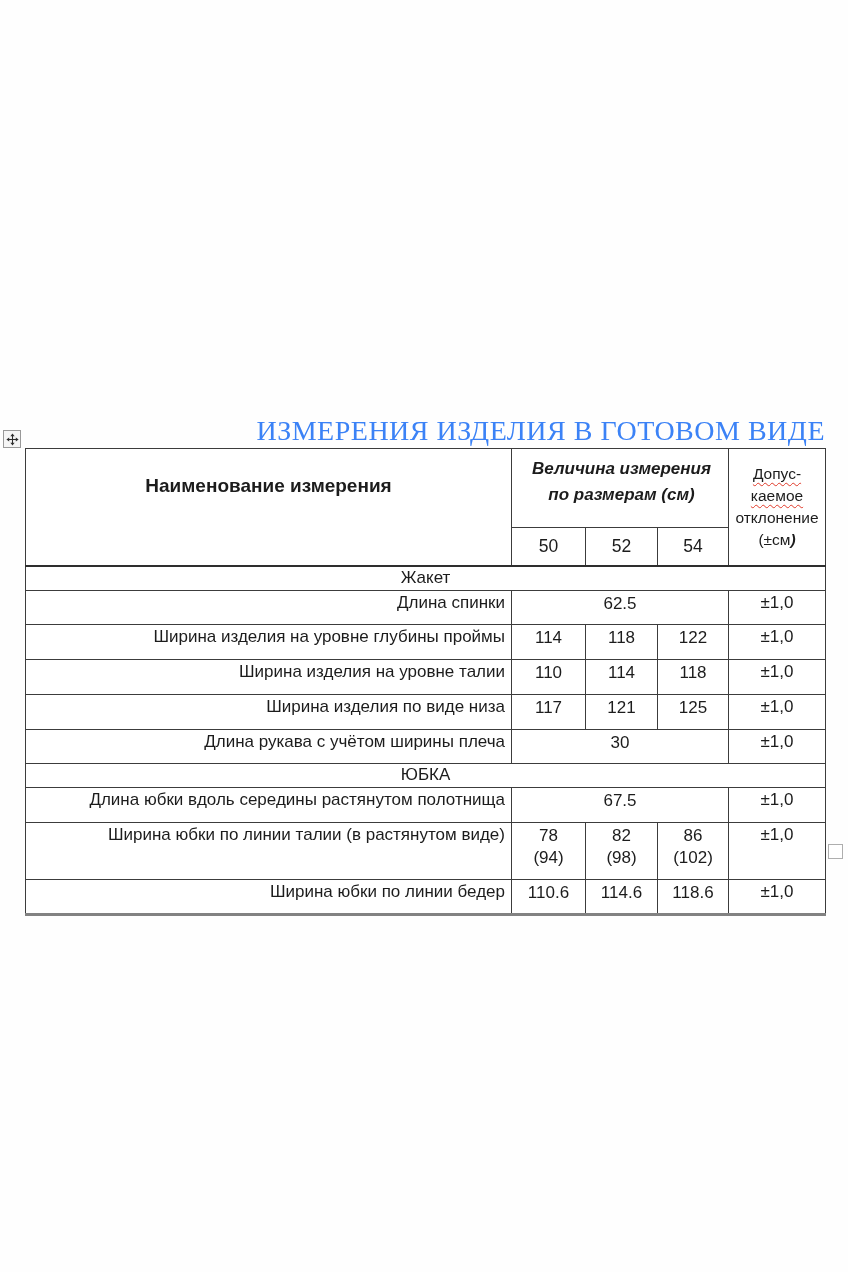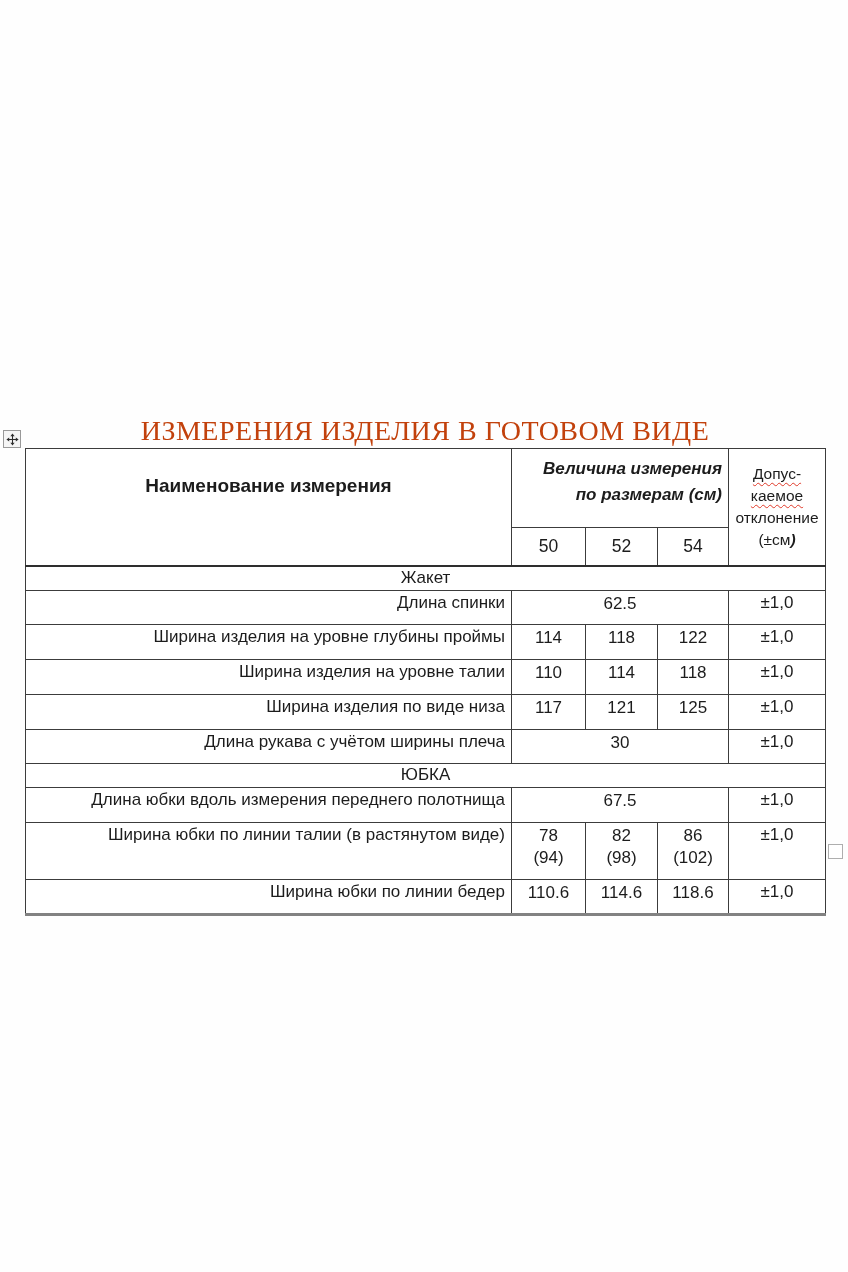--- a/index.html
+++ b/index.html
@@ -8,26 +8,26 @@
     position:relative;
     width:848px; height:1272px;
     background:#fefefe;
     font-family:"Liberation Sans", sans-serif;
     color:#1c1c1c;
     overflow:hidden;
   }
   .doc-title {
     position:absolute;
     left:25px; top:415px; width:800px;
-    text-align:center;
+    text-align:right;
     font-family:"Liberation Serif", serif;
     font-size:28px;
     font-weight:400;
     letter-spacing:0.5px;
-    color:#c2410c;
+    color:#3b82f6;
     white-space:nowrap;
   }
   
   .move-handle {
     position:absolute; left:3px; top:430px;
     width:18px; height:18px;
     background:#f5f5f5;
     border:1px solid #999;
     display:flex; align-items:center; justify-content:center;
     cursor:move;
@@ -61,21 +61,21 @@
     font-weight:700;
     font-size:19px;
     text-align:center;
     vertical-align:top;
     padding-top:26px;
   }
   th.group-head {
     font-weight:700;
     font-style:italic;
     font-size:17px;
-    text-align:right;
+    text-align:center;
     vertical-align:top;
     padding:7px 6px 0 9px;
     line-height:1.55;
   }
   th.tol-head {
     font-weight:400;
     font-size:15.5px;
     text-align:center;
     vertical-align:middle;
     line-height:1.42;
@@ -204,21 +204,21 @@
         </tr>
         <tr class="data-row">
           <td class="name-cell">Длина рукава с учётом ширины плеча</td>
           <td class="val-cell" colspan="3">30</td>
           <td class="tol-cell">±1,0</td>
         </tr>
         <tr class="section-row">
           <td class="section-cell" colspan="5">ЮБКА</td>
         </tr>
         <tr class="data-row">
-          <td class="name-cell">Длина юбки  вдоль измерения переднего полотнища</td>
+          <td class="name-cell">Длина юбки  вдоль середины растянутом полотнища</td>
           <td class="val-cell" colspan="3">67.5</td>
           <td class="tol-cell">±1,0</td>
         </tr>
         <tr class="data-row">
           <td class="name-cell">Ширина юбки по линии талии (в растянутом виде)</td>
           <td class="val-cell">78
 (94)</td>
           <td class="val-cell">82
 (98)</td>
           <td class="val-cell">86

